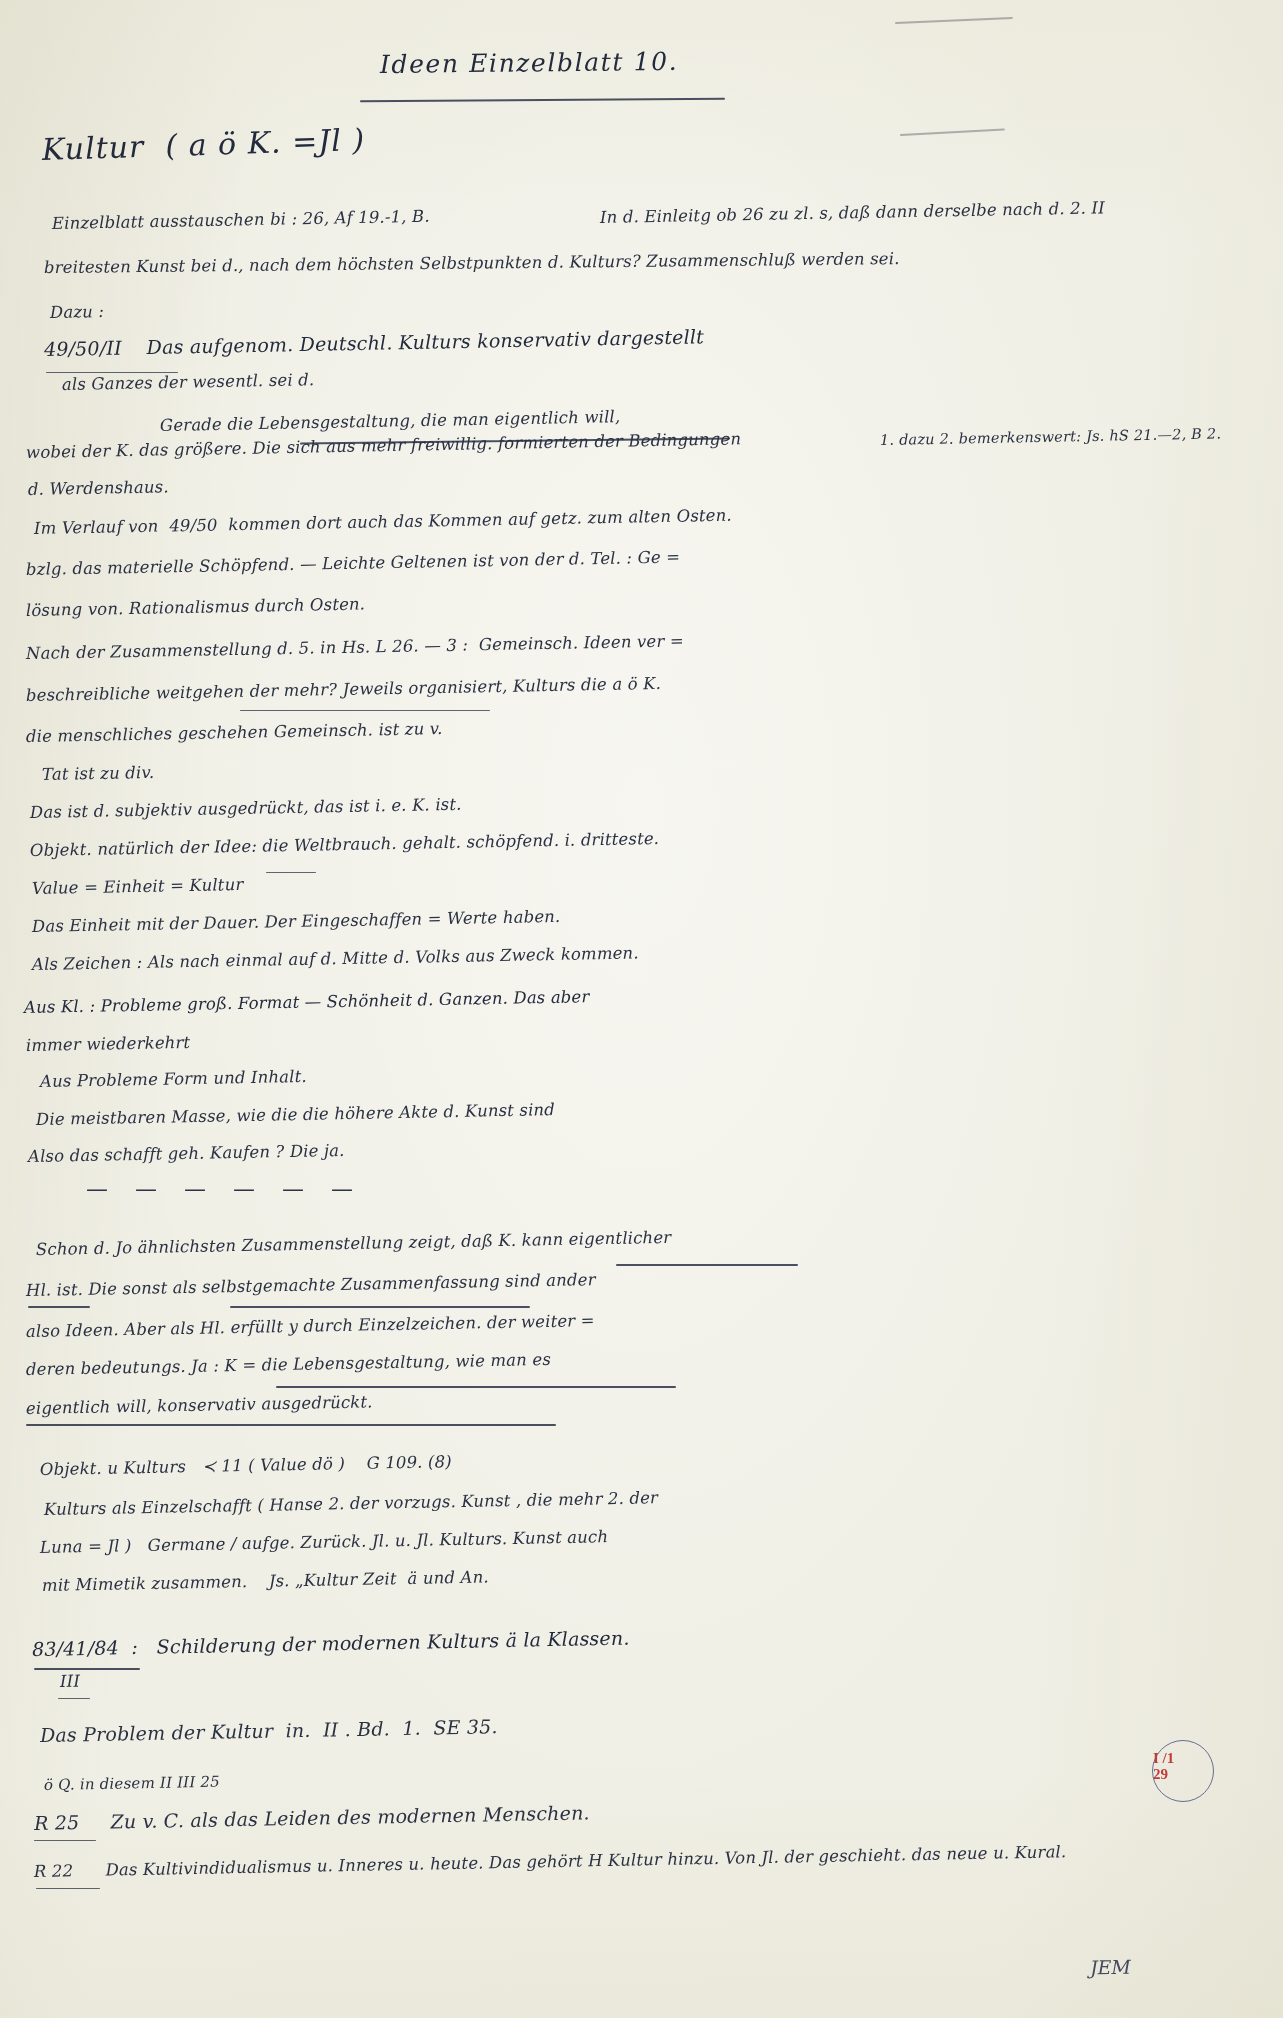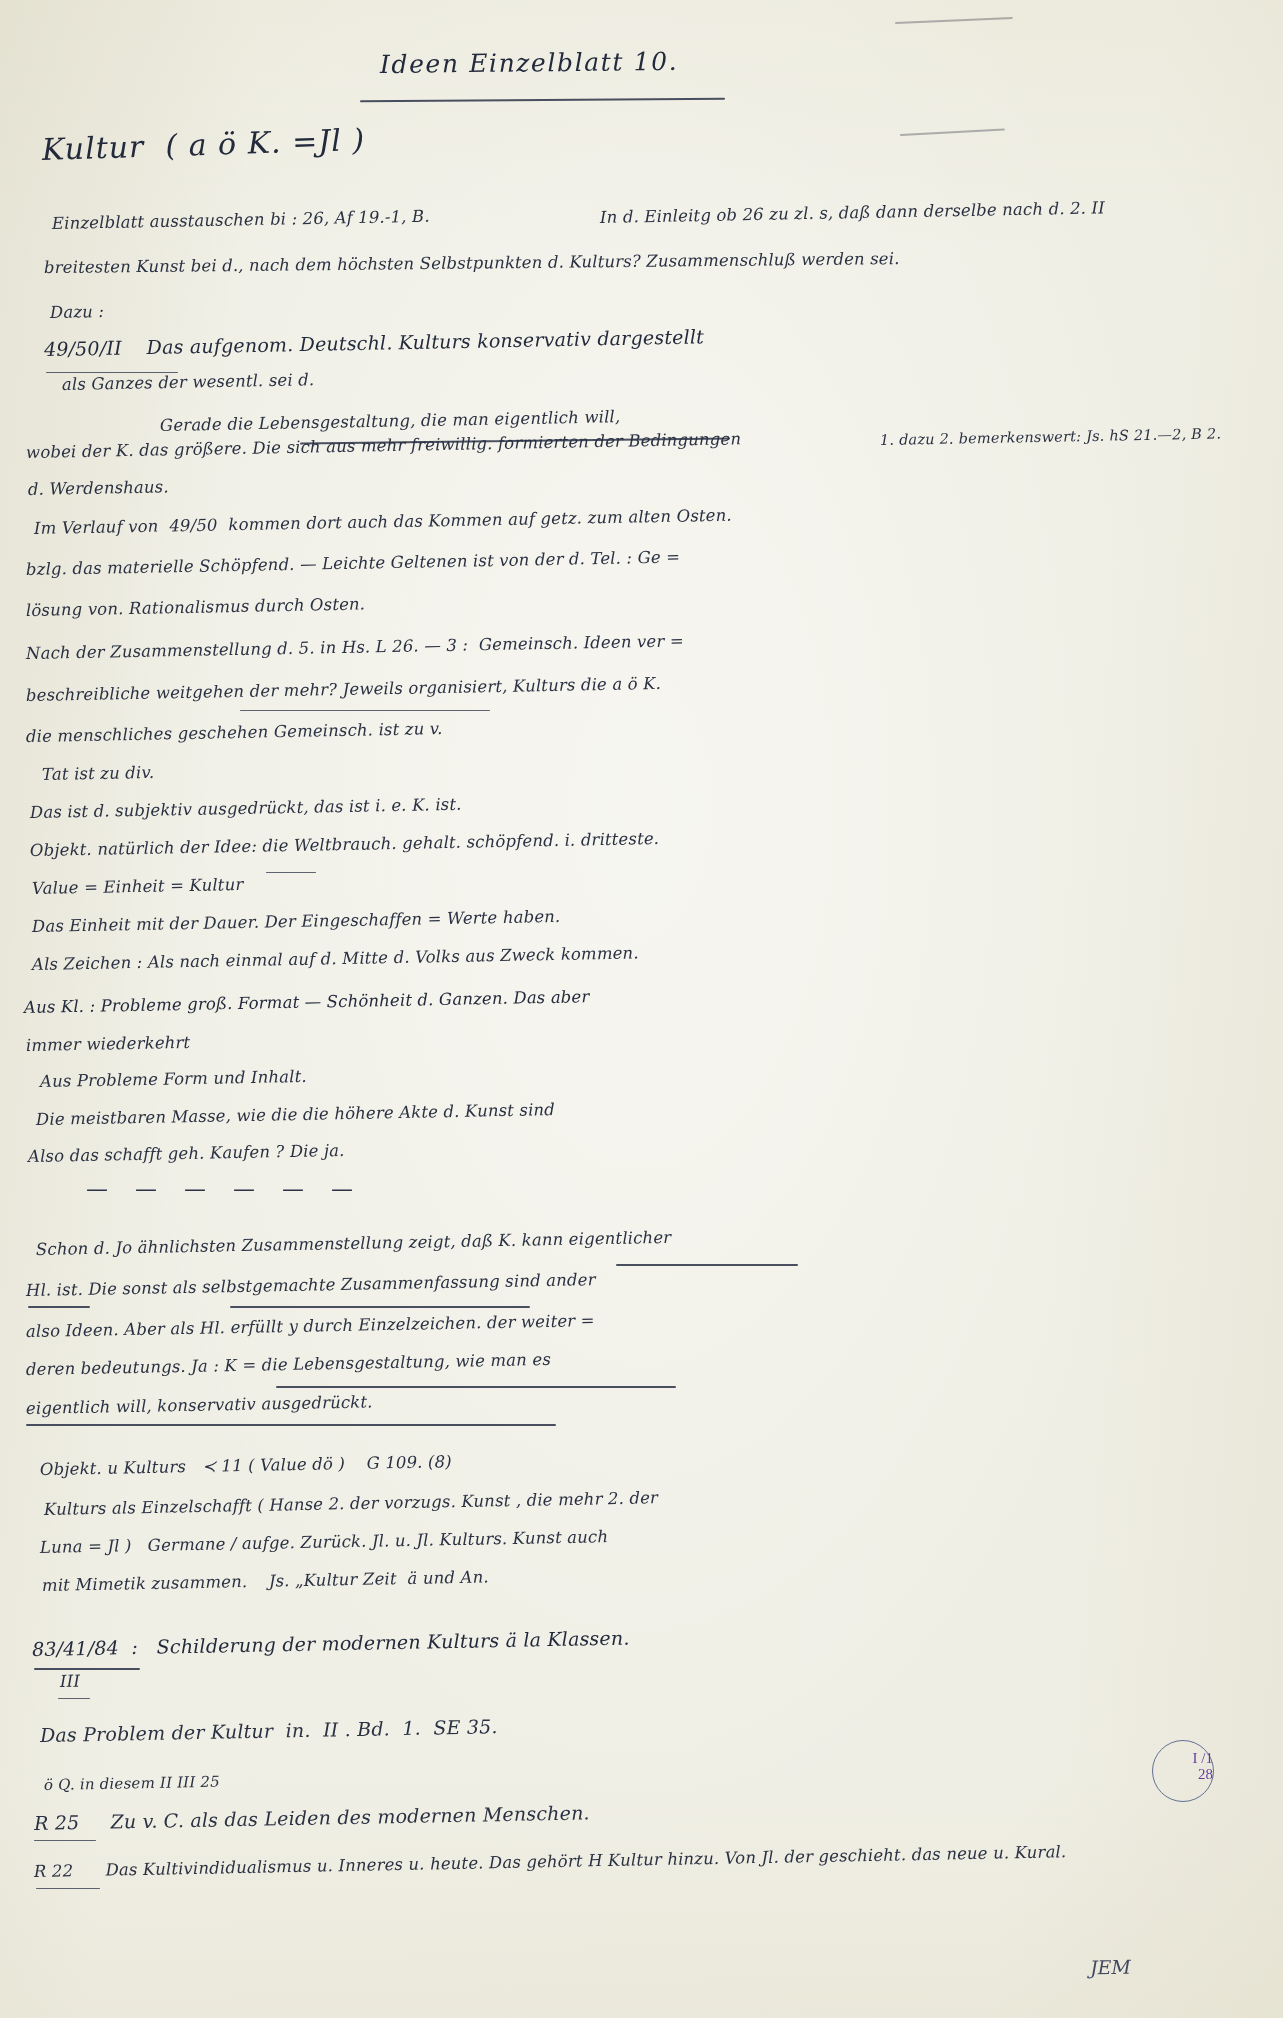--- a/index.html
+++ b/index.html
@@ -74,28 +74,29 @@
     letter-spacing: 10px;
     color: #2c3346;
     font-family: "DejaVu Sans", sans-serif;
   }
   .stamp {
     position: absolute;
     width: 62px;
     height: 62px;
     border: 1.6px solid #4a5a86;
     border-radius: 50%;
-    color: #4c1d95;
+    color: #b91c1c;
     font-family: "Liberation Serif", serif;
     font-size: 15px;
     line-height: 1.05;
-    text-align: right;
+    text-align: left;
     padding-top: 10px;
     box-sizing: border-box;
     opacity: 0.85;
+    font-weight: bold;
   }
   .stamp .frac {
     display: block;
     font-size: 15px;
   }
   .pencil-mark {
     position: absolute;
     height: 2px;
     background: #6a6a70;
     opacity: 0.5;
@@ -196,18 +197,18 @@
   <div class="hw big-line skew" style="left:34px; top:1812px;">R 25     Zu v. C. als das Leiden des modernen Menschen.</div>
   <div class="uline thin" style="left:34px; top:1840px; width:62px;"></div>
 
   <div class="hw body-line skew" style="left:34px; top:1862px;">R 22      Das Kultivindidualismus u. Inneres u. heute. Das gehört H Kultur hinzu. Von Jl. der geschieht. das neue u. Kural.</div>
   <div class="uline thin" style="left:36px; top:1888px; width:64px;"></div>
 
   <div class="hw margin-note skew" style="left:880px; top:432px;">1. dazu 2. bemerkenswert: Js. hS 21.—2, B 2.</div>
 
   <div class="stamp" style="left:1152px; top:1740px;">
     <span class="frac">I /1</span>
-    <span class="frac">28</span>
+    <span class="frac">29</span>
   </div>
 
   <div class="sig skew" style="left:1090px; top:1956px;">JEM</div>
 
 </div>
 
 </body></html>

